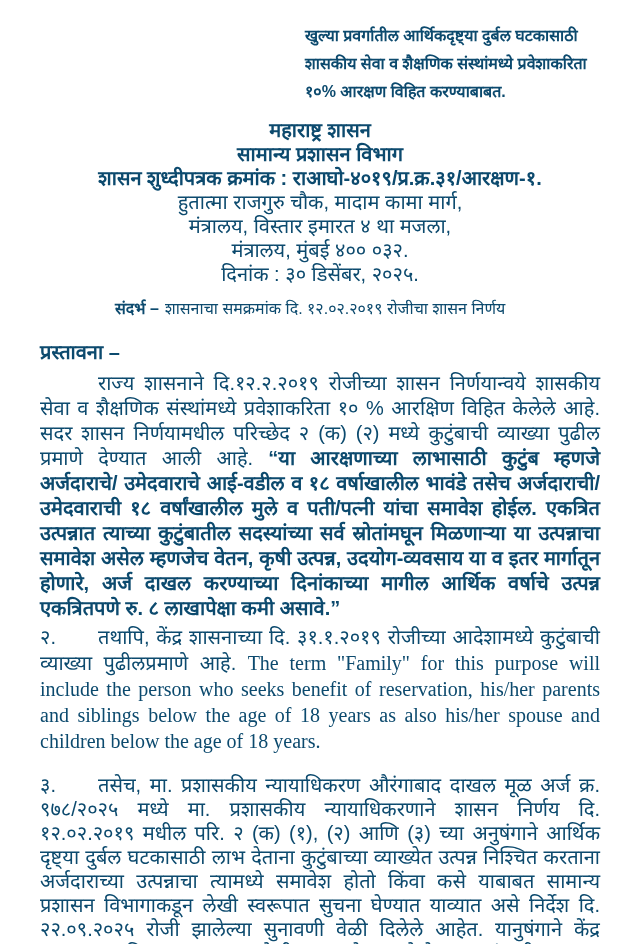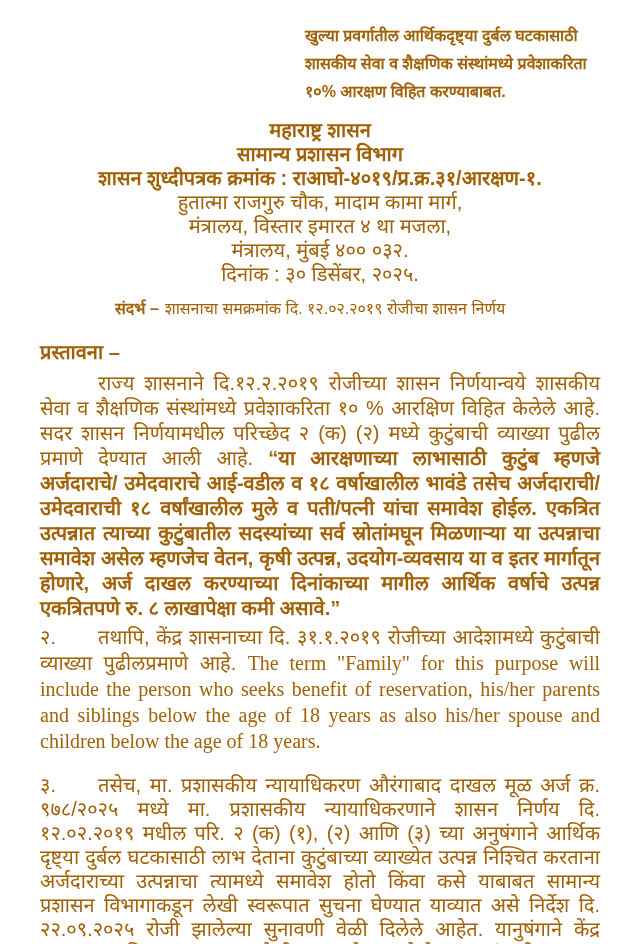--- a/index.html
+++ b/index.html
@@ -1,18 +1,18 @@
 <!DOCTYPE html>
 <html lang="mr"><head>
 <meta charset="utf-8">
 <style>
   html,body{margin:0;padding:0;background:#e8e8e8;}
   .page{
     width:628px;height:944px;box-sizing:border-box;
-    background:#ffffff;color:#a16207;
+    background:#ffffff;color:#0c4a6e;
     font-family:"Liberation Sans","DejaVu Sans",sans-serif;
     padding:22px 28px 0 40px;
     overflow:hidden;position:relative;
   }
   .subject{
     margin-left:265px;width:296px;
     font-weight:700;font-size:16px;line-height:28px;
     text-align:left;
   }
   .gov-header{margin-top:12px;text-align:center;font-size:20px;line-height:24px;}

